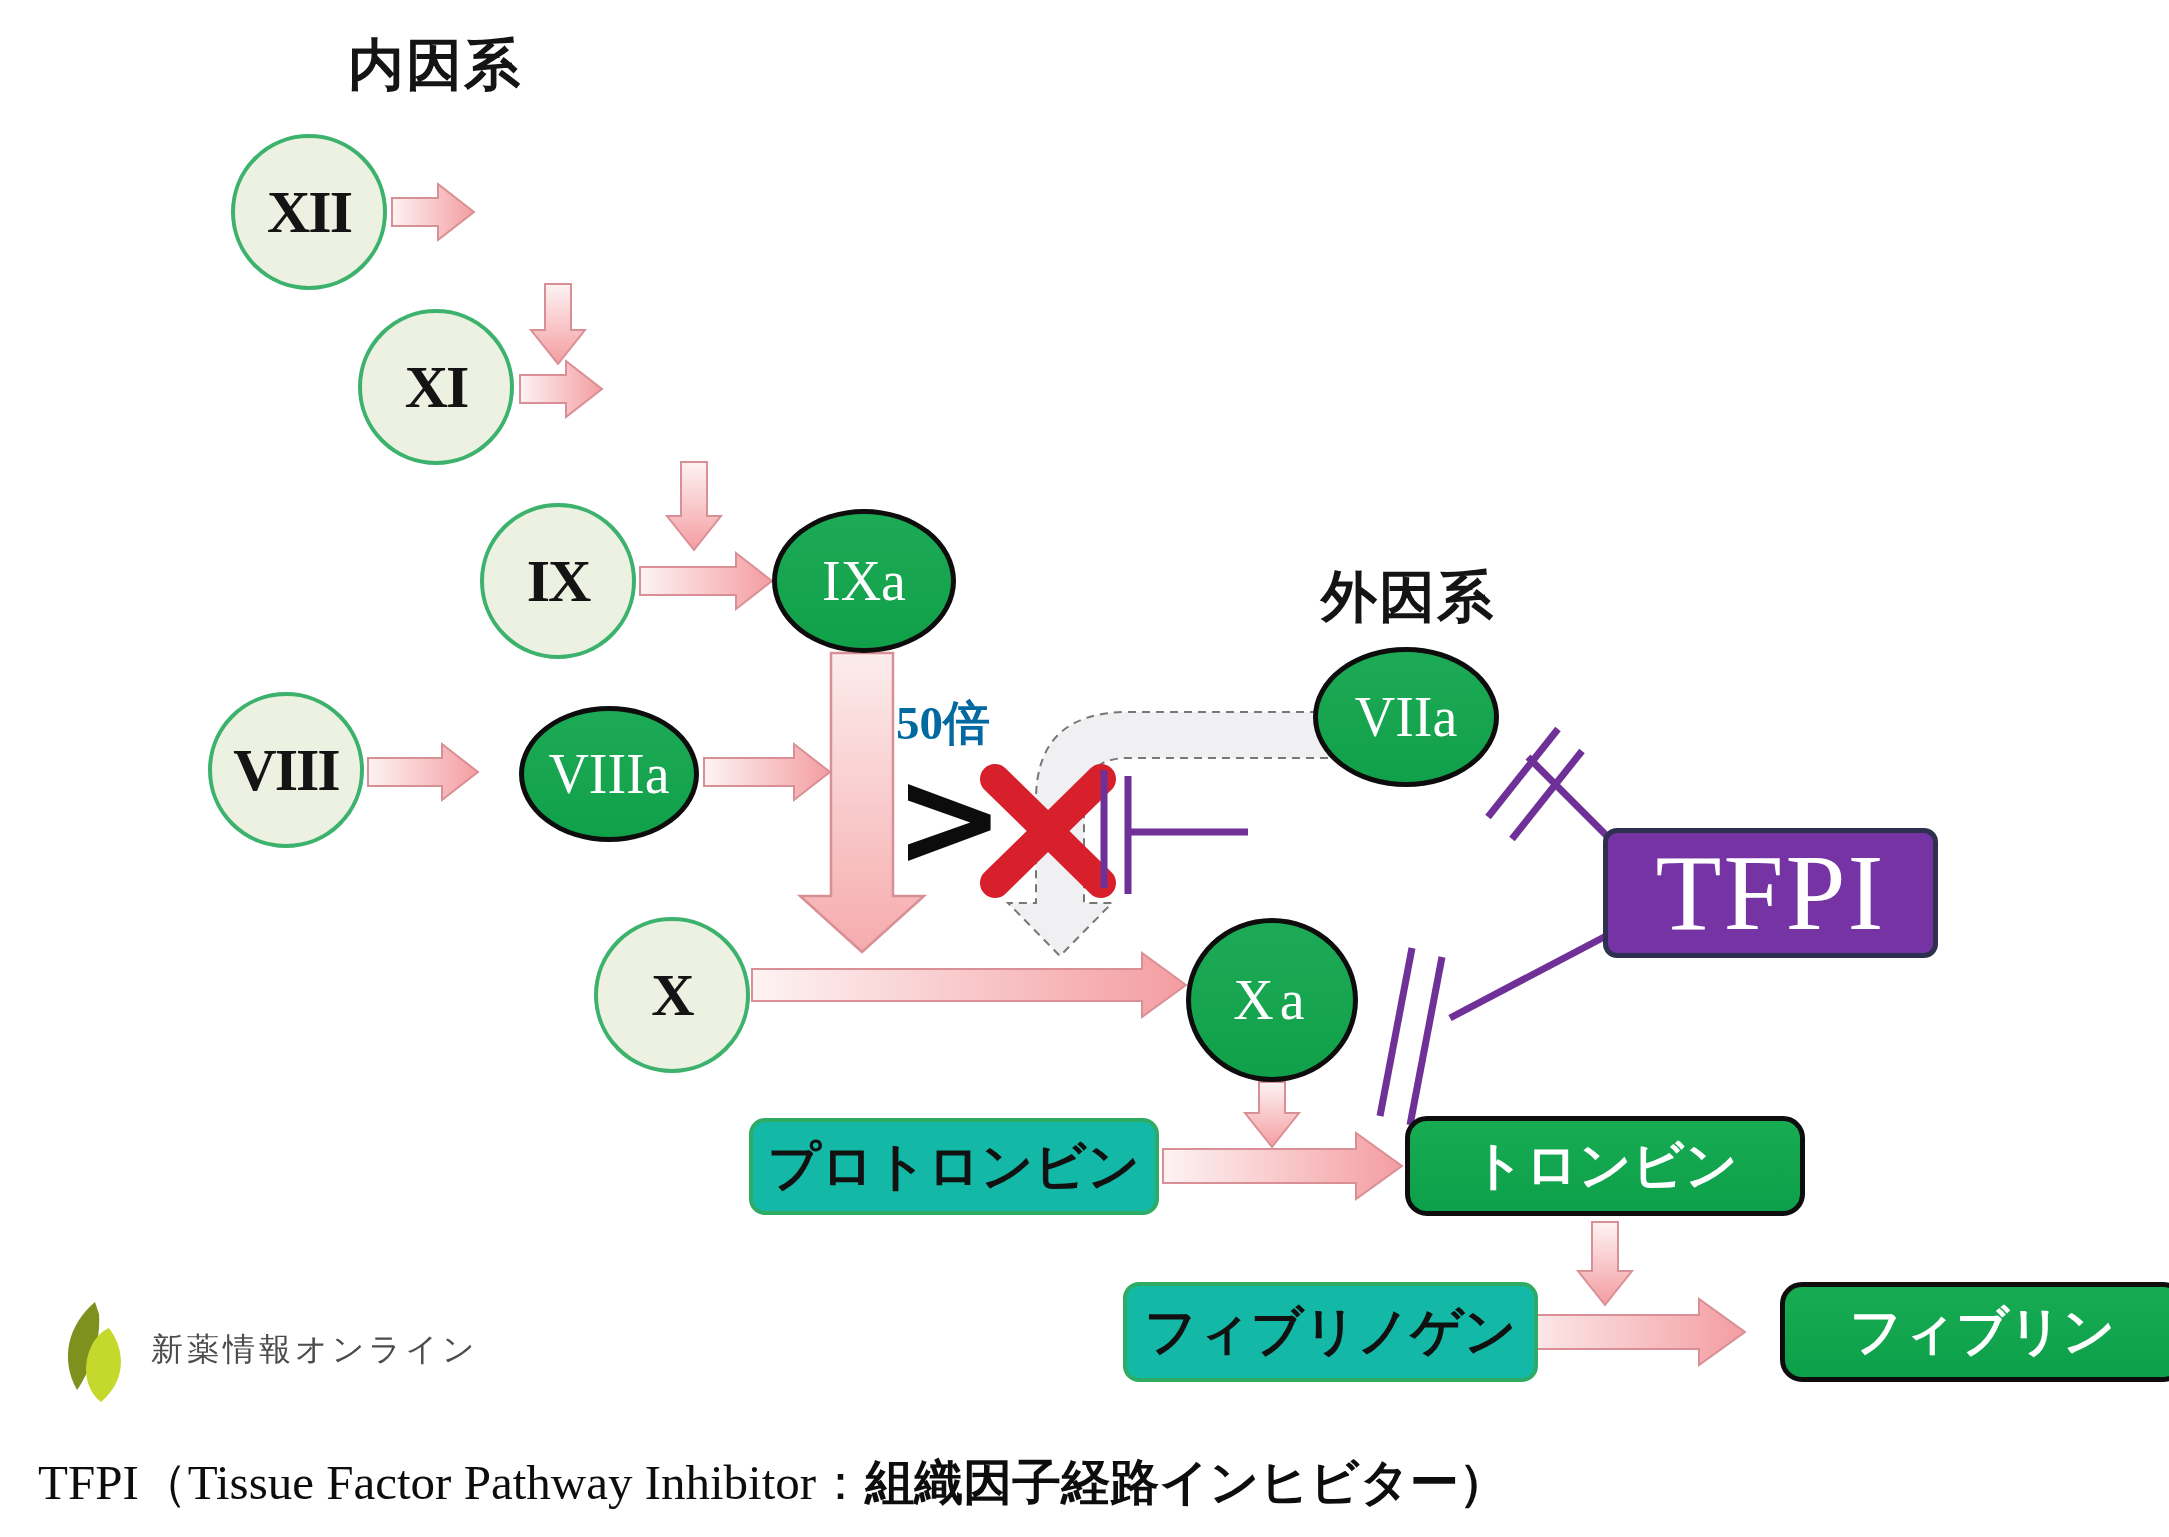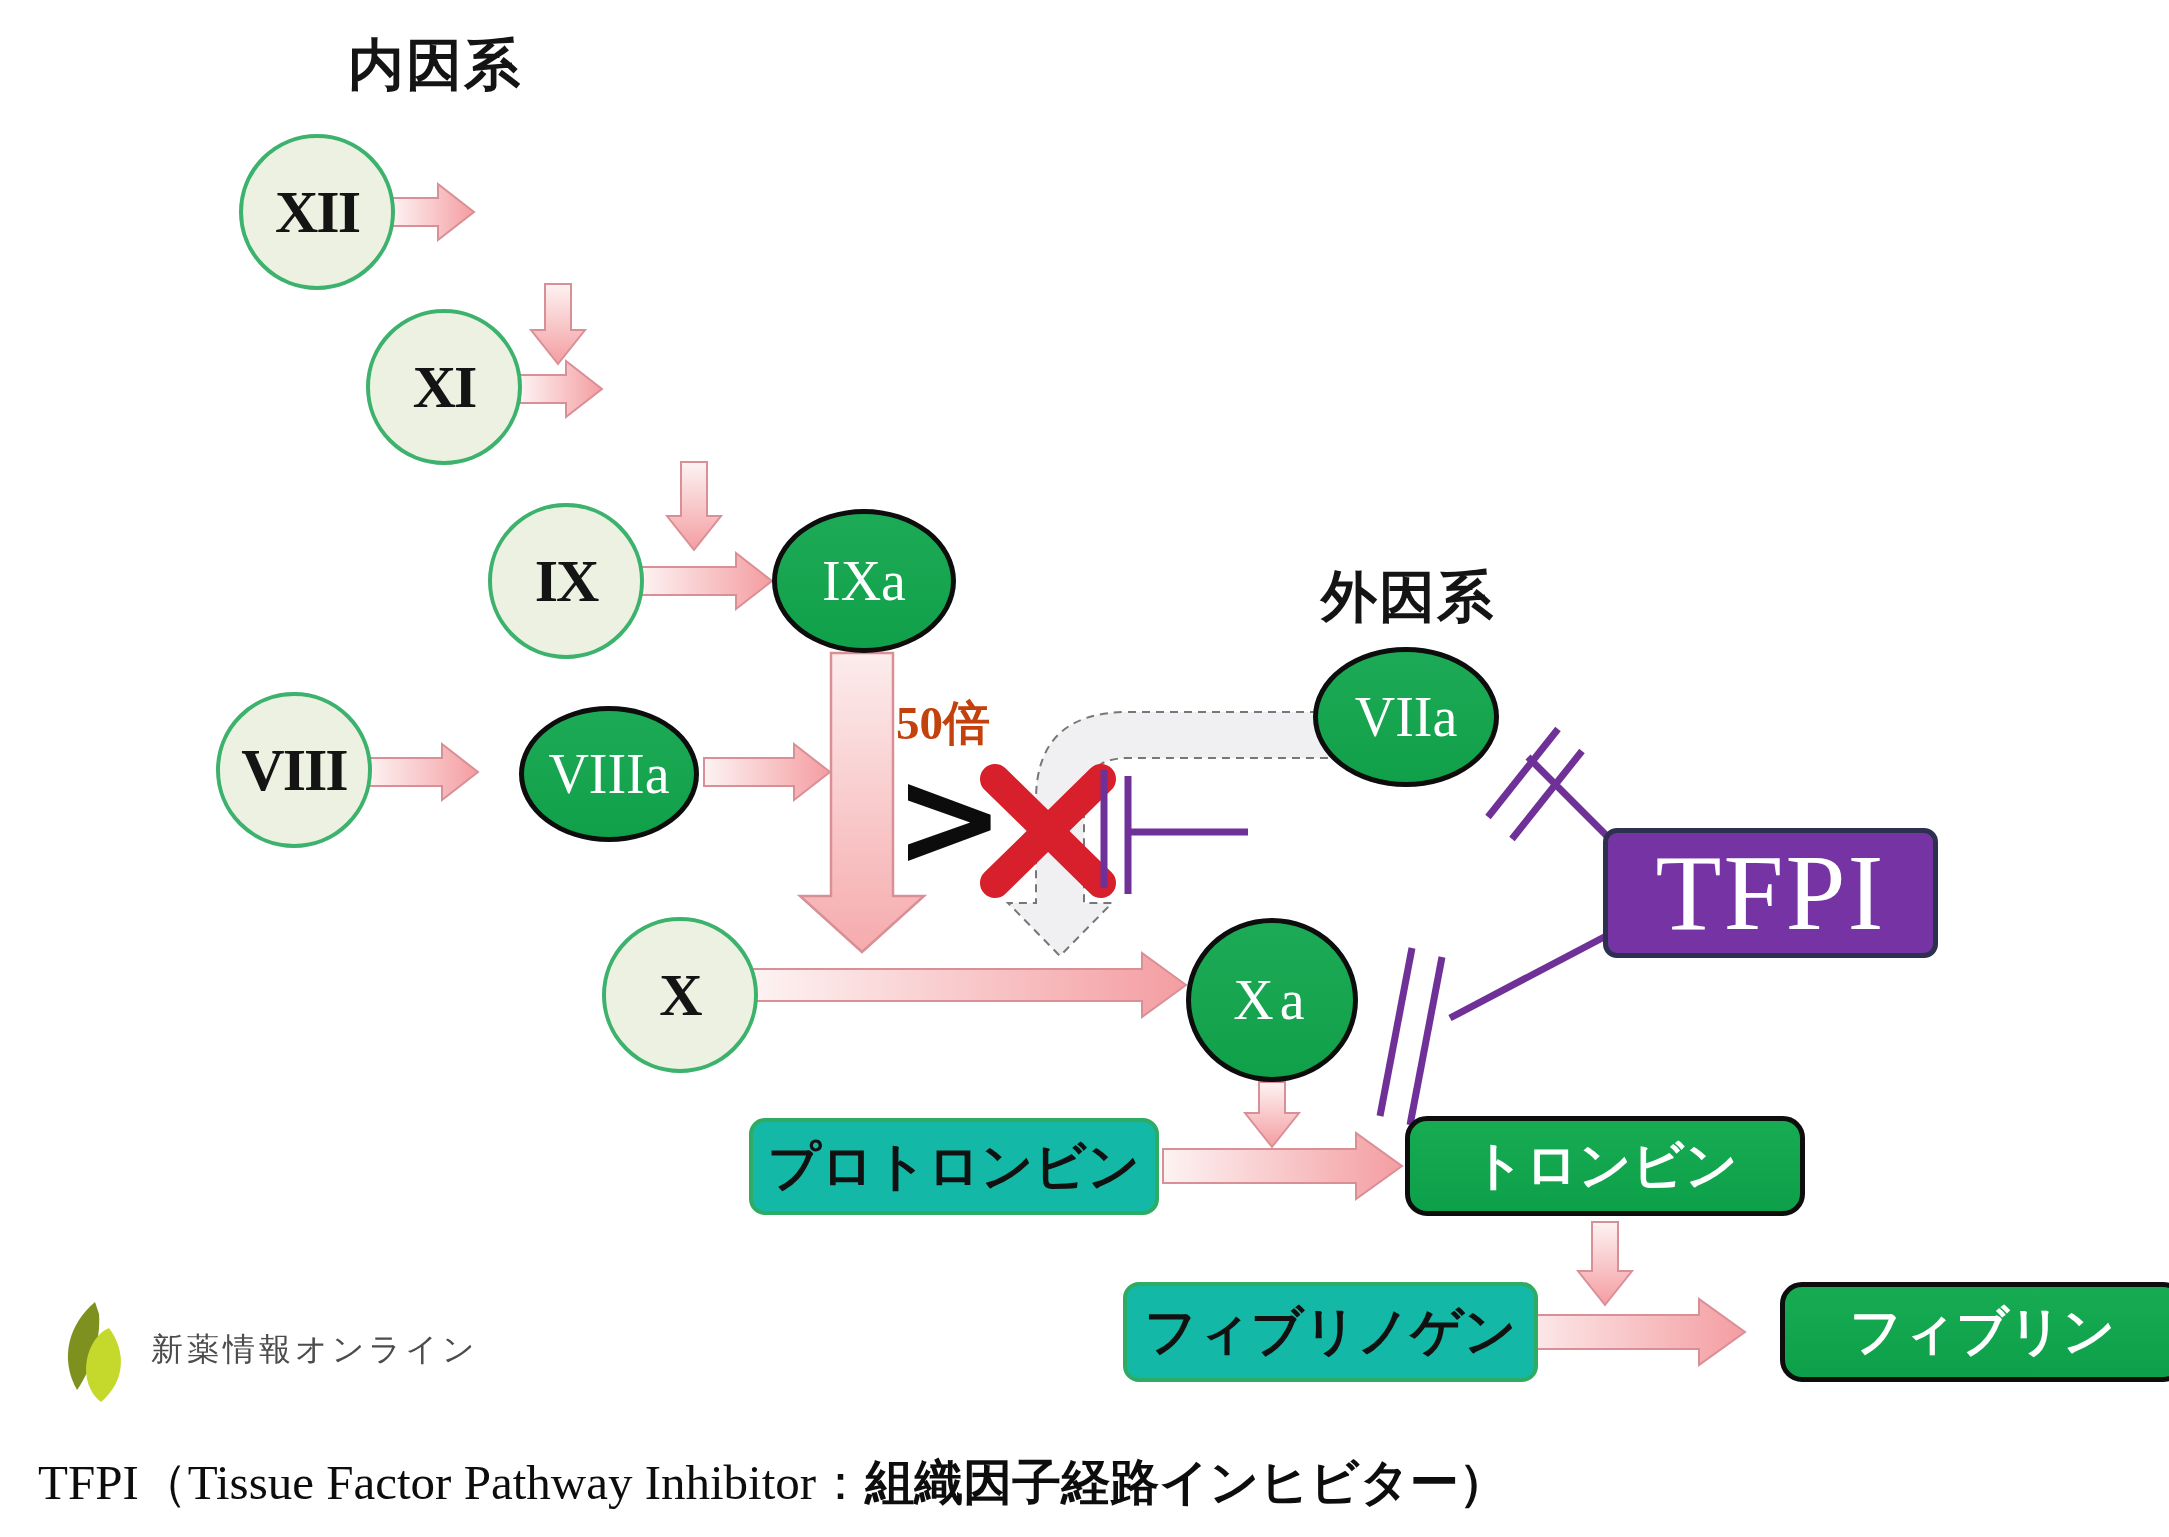--- a/index.html
+++ b/index.html
@@ -7,39 +7,39 @@
          font-family:"Liberation Sans",sans-serif;}
   svg.layer{position:absolute;left:0;top:0;width:2169px;height:1537px;}
 
   .title{position:absolute;font-weight:700;color:#141414;font-size:56px;text-align:center;
          font-family:"Liberation Sans",sans-serif;letter-spacing:2px;}
 
   .node{position:absolute;display:flex;align-items:center;justify-content:center;
         border-radius:50%;font-family:"Liberation Serif","DejaVu Serif",serif;
         box-sizing:border-box;}
   .node.inactive{background:#edf1e1;border:4px solid #3cb26d;color:#141414;
-        font-size:60px;font-weight:600;letter-spacing:-2px;margin-left:8px;}
+        font-size:60px;font-weight:600;letter-spacing:-2px;}
   .node.active{background:linear-gradient(180deg,#1daa56,#11a04a);border:5px solid #0d0d0d;
         color:#ffffff;font-size:56px;font-weight:500;letter-spacing:0px;}
 
   .pillbox{position:absolute;display:flex;align-items:center;justify-content:center;
         box-sizing:border-box;font-weight:700;font-family:"Liberation Sans",sans-serif;}
   .pillbox.light{background:#14b8a6;border:4px solid #2fac63;border-radius:16px;
         color:#111;font-size:52px;}
   .pillbox.green{background:linear-gradient(180deg,#17ab52,#0da04a);border:5px solid #0d0d0d;
         border-radius:22px;color:#fff;font-size:52px;}
   .pillbox.purple{background:#7633a4;border:5px solid #2e3050;border-radius:14px;
         color:#fff;font-family:"Liberation Serif","DejaVu Serif",serif;
         font-size:108px;font-weight:500;letter-spacing:2px;}
 
   #gt-sign{position:absolute;left:894px;top:752px;font-size:132px;line-height:1;
         font-weight:700;color:#0c0c0c;font-family:"DejaVu Sans",sans-serif;
         transform:scaleY(1.02);}
   #amp-label{position:absolute;left:896px;top:692px;font-size:47px;font-weight:600;
-        color:#c2410c;font-family:"Liberation Serif","DejaVu Serif",serif;}
+        color:#0369a1;font-family:"Liberation Serif","DejaVu Serif",serif;}
 
   #logo{position:absolute;left:55px;top:1300px;width:560px;height:115px;}
   #logo-text{position:absolute;left:96px;top:28px;font-size:32px;color:#4c4c4c;
         letter-spacing:4px;font-family:"Liberation Sans",sans-serif;}
 
   #caption{position:absolute;left:38px;top:1450px;font-size:49px;color:#0d0d0d;
         white-space:nowrap;}
   #caption .latin{font-family:"Liberation Serif","DejaVu Serif",serif;}
   #caption .jp{font-family:"Liberation Sans",sans-serif;font-weight:700;}
 </style>

